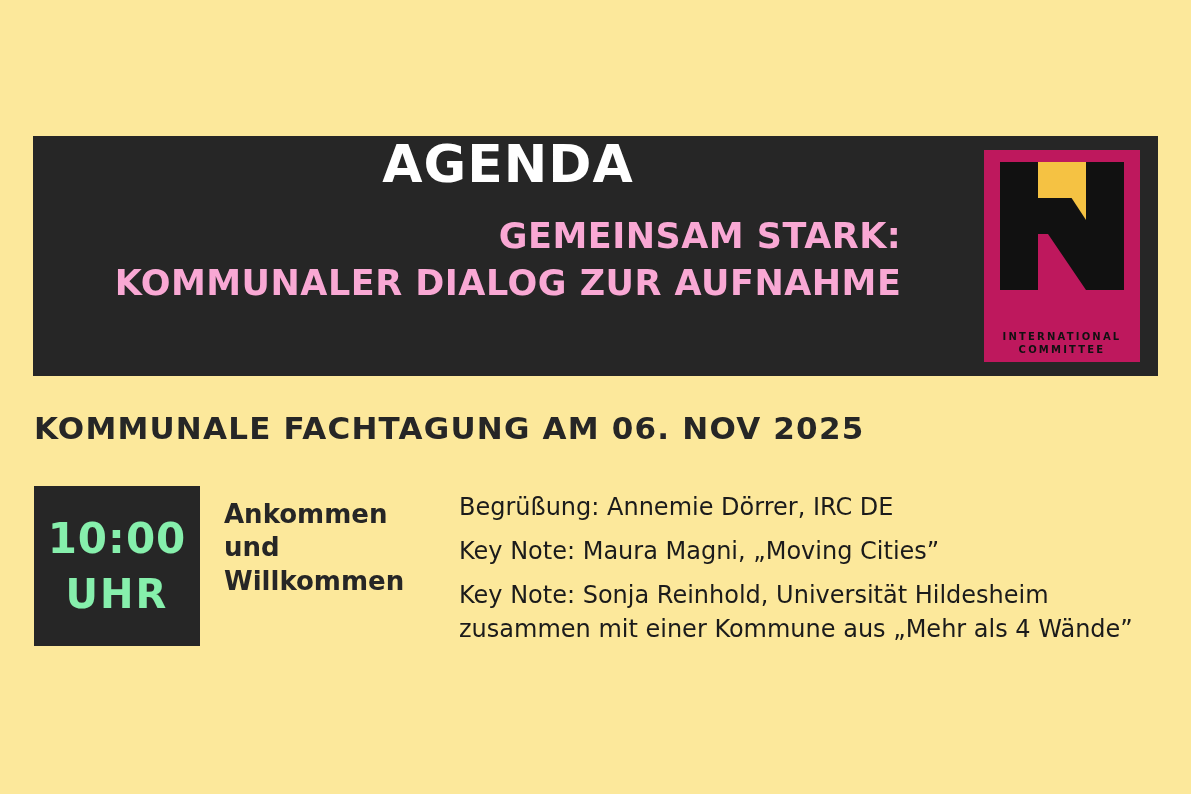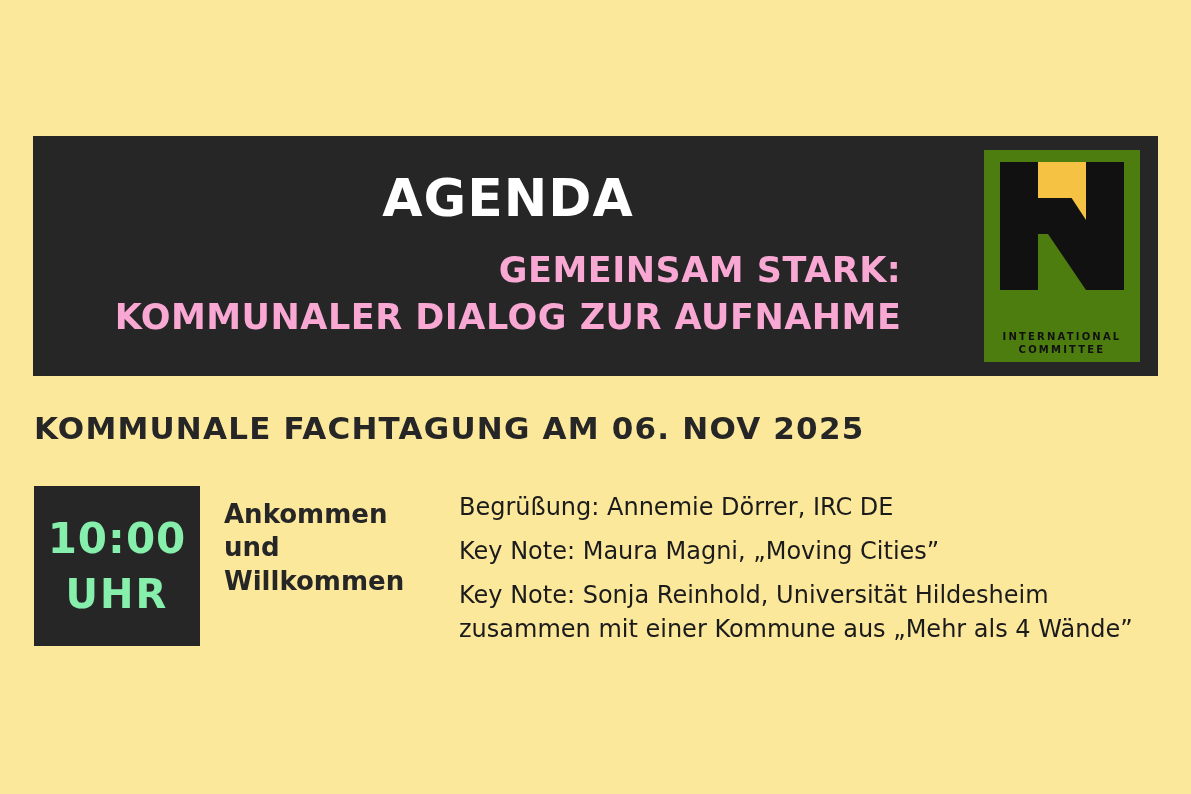--- a/index.html
+++ b/index.html
@@ -33,23 +33,21 @@
   .banner-inner {
     position: absolute;
     left: 0;
     top: 0;
     width: 950px;
     height: 240px;
     display: flex;
     flex-direction: column;
     align-items: center;
     justify-content: flex-start;
-    padding-top: 22px;
-    box-sizing: border-box;
-    margin-top: 12px;
+    box-sizing: border-box;
   }
   .banner-title {
     color: #ffffff;
     font-family: "DejaVu Sans", sans-serif;
     font-weight: bold;
     font-size: 52px;
     letter-spacing: 1px;
     line-height: 1.1;
     text-align: center;
   }
@@ -65,21 +63,21 @@
     white-space: pre-line;
   }
 
   
   .logo {
     position: absolute;
     right: 18px;
     top: 14px;
     width: 156px;
     height: 212px;
-    background: #4d7c0f;
+    background: #be185d;
     box-sizing: border-box;
     overflow: hidden;
   }
   .logo-mark {
     position: absolute;
     left: 10px;
     top: 8px;
     width: 136px;
     height: 136px;
   }

